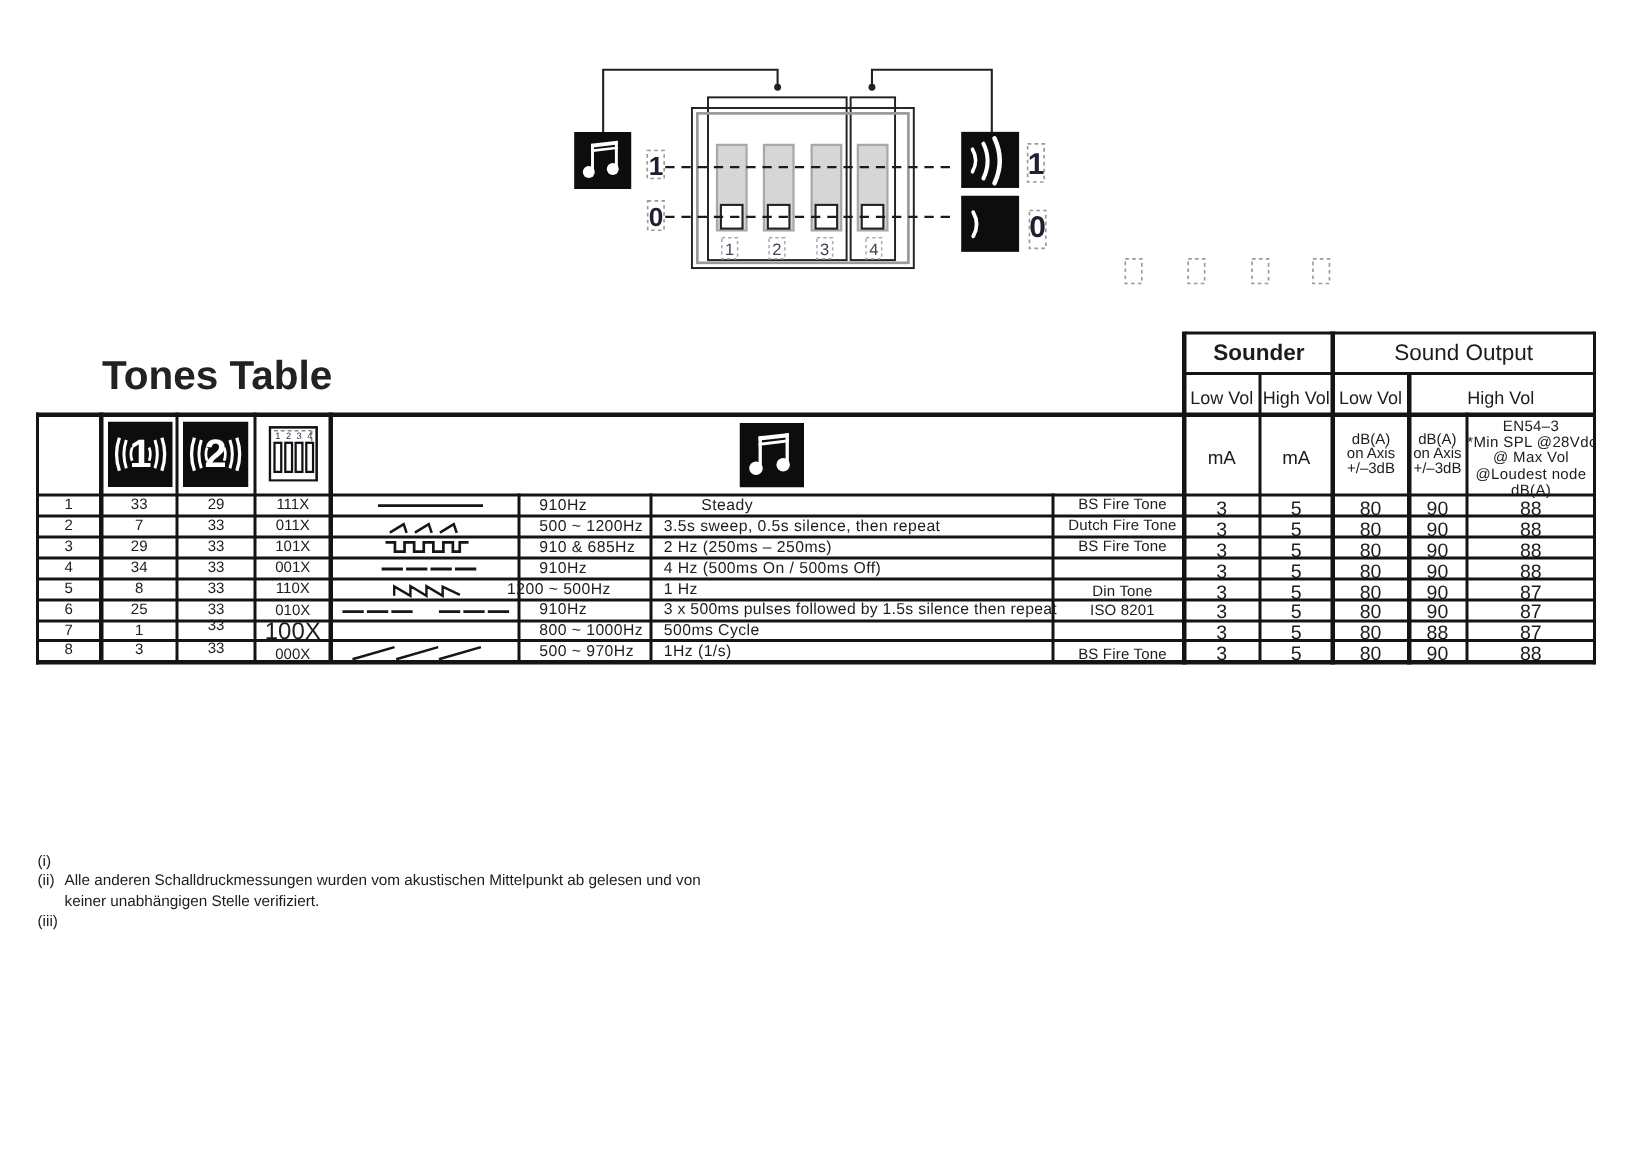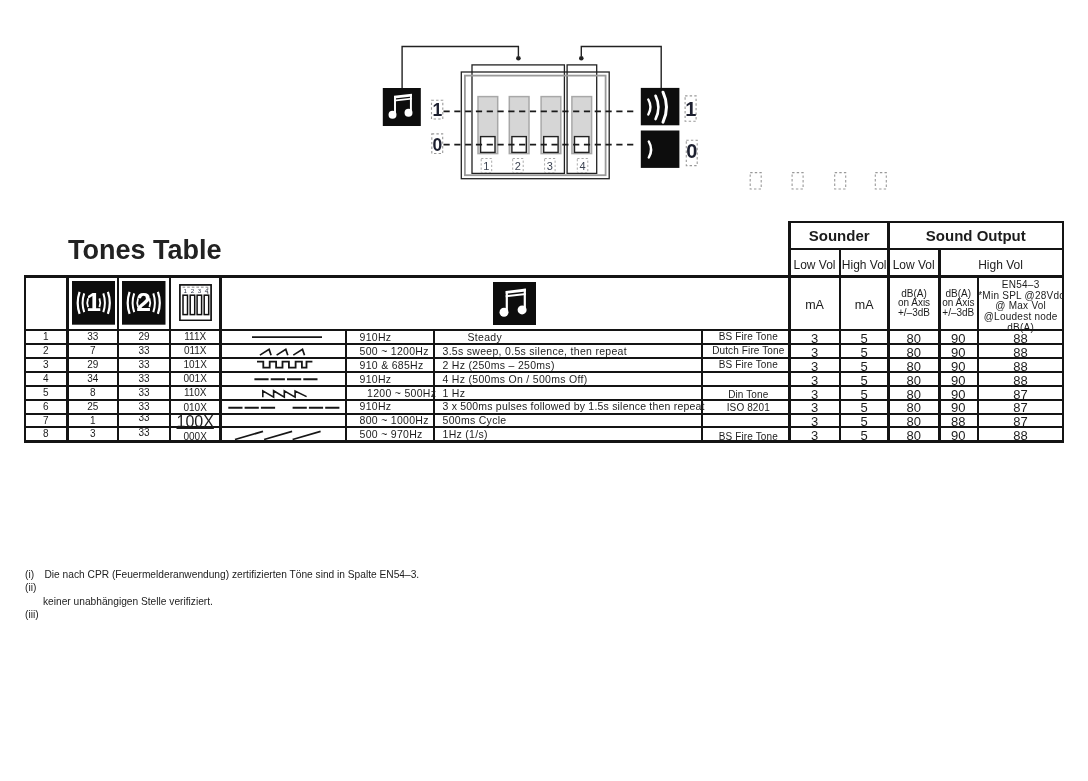--- a/index.html
+++ b/index.html
@@ -178,21 +178,21 @@
 <div class="ln" style="left:887.3px;top:221.0px;width:3.0px;height:221.7px"></div>
 
 <div class="ln" style="left:937.5px;top:247.7px;width:3.0px;height:195.0px"></div>
 
 <div class="ln" style="left:977.0px;top:275.2px;width:2.0px;height:165.1px"></div>
 
 <div class="ln" style="left:1061.5px;top:221.0px;width:2.4px;height:221.7px"></div>
 
 <div class="tc ctr" style="left:739.2px;top:228.4px;width:200px;font-size:15.0px;font-weight:bold;line-height:100%">Sounder</div>
 
-<div class="tc ctr" style="left:875.8px;top:228.4px;width:200px;font-size:15.0px;font-weight:bold;line-height:100%">Sound Output</div>
+<div class="tc ctr" style="left:875.8px;top:228.4px;width:200px;font-size:15.0px;font-weight:normal;line-height:100%">Sound Output</div>
 
 <div class="tc ctr" style="left:714.5px;top:259.0px;width:200px;font-size:12.0px;line-height:100%">Low Vol</div>
 
 <div class="tc ctr" style="left:764.2px;top:259.0px;width:200px;font-size:12.0px;line-height:100%">High Vol</div>
 
 <div class="tc ctr" style="left:813.7px;top:259.0px;width:200px;font-size:12.0px;line-height:100%">Low Vol</div>
 
 <div class="tc ctr" style="left:900.5px;top:259.0px;width:200px;font-size:12.0px;line-height:100%">High Vol</div>
 
 <div class="tc ctr" style="left:714.5px;top:298.8px;width:200px;font-size:12.5px;line-height:100%">mA</div>
@@ -369,21 +369,21 @@
 <div class="tc ctr" style="left:940.5px;top:373.6px;width:160px;font-size:13.0px;line-height:13.0px;">88</div>
 
 <div class="tc ctr" style="left:-34.2px;top:387.7px;width:160px;font-size:10.0px;line-height:10.0px;">5</div>
 
 <div class="tc ctr" style="left:12.8px;top:387.7px;width:160px;font-size:10.0px;line-height:10.0px;">8</div>
 
 <div class="tc ctr" style="left:64.0px;top:387.7px;width:160px;font-size:10.0px;line-height:10.0px;">33</div>
 
 <div class="tc ctr" style="left:115.2px;top:387.7px;width:160px;font-size:10.0px;line-height:10.0px;">110X</div>
 
-<div class="tc" style="left:367px;top:387.5px;font-size:10.5px;line-height:10.5px;letter-spacing:0.30px;">1200 ~ 500Hz</div>
+<div class="tc" style="left:338px;top:387.5px;font-size:10.5px;line-height:10.5px;letter-spacing:0.30px;">1200 ~ 500Hz</div>
 
 <div class="tc" style="left:442.5px;top:387.5px;font-size:10.5px;line-height:10.5px;letter-spacing:0.30px;">1 Hz</div>
 
 <div class="tc ctr" style="left:668.3px;top:390.2px;width:160px;font-size:10.0px;line-height:10.0px;letter-spacing:0.12px;">Din Tone</div>
 
 <div class="tc ctr" style="left:734.5px;top:387.5px;width:160px;font-size:13.0px;line-height:13.0px;">3</div>
 
 <div class="tc ctr" style="left:784.2px;top:387.5px;width:160px;font-size:13.0px;line-height:13.0px;">5</div>
 
 <div class="tc ctr" style="left:833.7px;top:387.5px;width:160px;font-size:13.0px;line-height:13.0px;">80</div>
@@ -456,19 +456,19 @@
 
 <div class="tc ctr" style="left:784.2px;top:429.1px;width:160px;font-size:13.0px;line-height:13.0px;">5</div>
 
 <div class="tc ctr" style="left:833.7px;top:429.1px;width:160px;font-size:13.0px;line-height:13.0px;">80</div>
 
 <div class="tc ctr" style="left:878.3px;top:429.1px;width:160px;font-size:13.0px;line-height:13.0px;">90</div>
 
 <div class="tc ctr" style="left:940.5px;top:429.1px;width:160px;font-size:13.0px;line-height:13.0px;">88</div>
 
 <div class="tc" style="left:25px;top:567.7px;font-size:10.2px;line-height:13.5px">(i)</div>
-<div class="tc" style="left:44.5px;top:567.7px;font-size:10.2px;line-height:13.5px">Die nach CPR (Feuermelderanwendung) zertifizierten Töne sind in Spalte EN54–3.</div>
 
 <div class="tc" style="left:25px;top:581.2px;font-size:10.2px;line-height:13.5px">(ii)</div>
+<div class="tc" style="left:43px;top:581.2px;font-size:10.2px;line-height:13.5px">Alle anderen Schalldruckmessungen wurden vom akustischen Mittelpunkt ab gelesen und von</div>
 
 <div class="tc" style="left:43px;top:594.7px;font-size:10.2px;line-height:13.5px">keiner unabhängigen Stelle verifiziert.</div>
 
 <div class="tc" style="left:25px;top:608.2px;font-size:10.2px;line-height:13.5px">(iii)</div>
 </div>
 </body></html>

